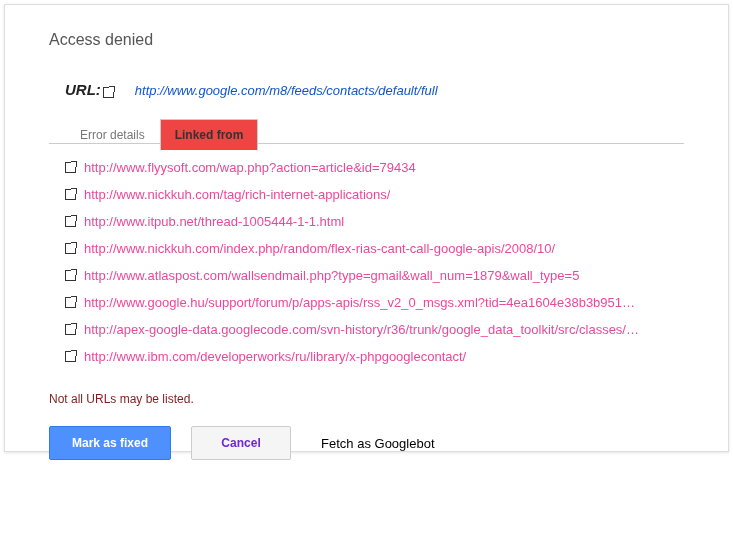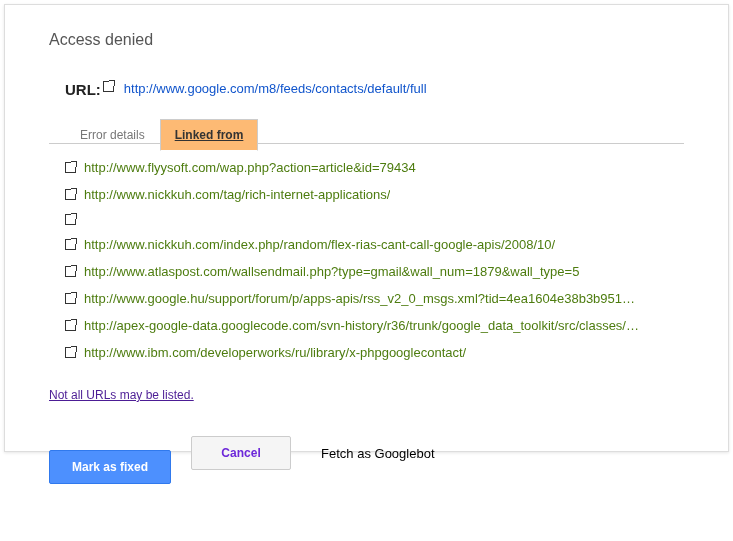--- a/index.html
+++ b/index.html
@@ -22,21 +22,22 @@
     }
     .title {
       font-size: 16px;
       color: #555;
       padding: 26px 0 0 44px;
       font-weight: normal;
     }
     .url-row {
       padding: 32px 0 12px 60px;
       display: flex;
-      align-items: flex-start;
+      align-items: flex-end;
+      font-style: italic;
     }
     .url-label {
       font-weight: bold;
       font-size: 15px;
       color: #222;
     }
     .ext-icon {
       display: inline-block;
       width: 11px;
       height: 11px;
@@ -53,21 +54,21 @@
       width: 5px;
       height: 5px;
       border-top: 1.5px solid #333;
       border-right: 1.5px solid #333;
       background: #fff;
     }
     .url-link {
       color: #1155cc;
       text-decoration: none;
       font-size: 13px;
-      margin-left: 4px;
+      margin-left: 15px;
     }
     .tabs {
       display: flex;
       padding: 0 0 0 60px;
       border-bottom: 1px solid transparent;
     }
     .tab {
       padding: 8px 14px;
       color: #777;
       font-size: 12px;
@@ -75,54 +76,52 @@
       border: 1px solid transparent;
       border-bottom: none;
       position: relative;
       top: 9px;
     }
     .tab.active {
       color: #333;
       font-weight: bold;
       border: 1px solid #ccc;
       border-bottom: 1px solid #fff;
-      background: #fdba74;
-      text-decoration: underline;
+      background: #ef4444;
     }
     .list-container {
       border-top: 1px solid #ccc;
       margin: 0 44px;
     }
     .list {
       list-style: none;
       padding: 10px 0 0 16px;
     }
     .list-item {
       padding: 6px 0;
       display: flex;
       align-items: center;
     }
     .list-item .ext-icon {
       margin-right: 8px;
       margin-left: 0;
       flex-shrink: 0;
     }
     .list-link {
-      color: #4d7c0f;
+      color: #ec4899;
       text-decoration: none;
       font-size: 13px;
       white-space: nowrap;
       overflow: hidden;
       text-overflow: ellipsis;
     }
     .note {
       font-size: 12px;
-      color: #4c1d95;
+      color: #7f1d1d;
       padding: 22px 0 0 44px;
-      text-decoration: underline;
     }
     .buttons {
       display: flex;
       align-items: center;
       padding: 20px 0 0 44px;
       gap: 20px;
     }
     .btn {
       display: inline-block;
       padding: 9px 22px;
@@ -131,21 +130,20 @@
       border-radius: 2px;
       cursor: pointer;
       border: 1px solid;
       text-align: center;
       min-width: 100px;
     }
     .btn-primary {
       background: #4d90fe;
       border-color: #3079ed;
       color: #fff;
-      margin-top: 28px;
     }
     .btn-secondary {
       background: #f5f5f5;
       border-color: #ccc;
       color: #6d28d9;
     }
     .fetch-link {
       color: #000000;
       text-decoration: none;
       font-size: 13px;
@@ -174,20 +172,21 @@
       <li class="list-item">
           <span class="ext-icon"></span>
           <a class="list-link">http://www.flyysoft.com/wap.php?action=article&amp;id=79434</a>
         </li>
       <li class="list-item">
           <span class="ext-icon"></span>
           <a class="list-link">http://www.nickkuh.com/tag/rich-internet-applications/</a>
         </li>
       <li class="list-item">
           <span class="ext-icon"></span>
+          <a class="list-link">http://www.itpub.net/thread-1005444-1-1.html</a>
         </li>
       <li class="list-item">
           <span class="ext-icon"></span>
           <a class="list-link">http://www.nickkuh.com/index.php/random/flex-rias-cant-call-google-apis/2008/10/</a>
         </li>
       <li class="list-item">
           <span class="ext-icon"></span>
           <a class="list-link">http://www.atlaspost.com/wallsendmail.php?type=gmail&amp;wall_num=1879&amp;wall_type=5</a>
         </li>
       <li class="list-item">

